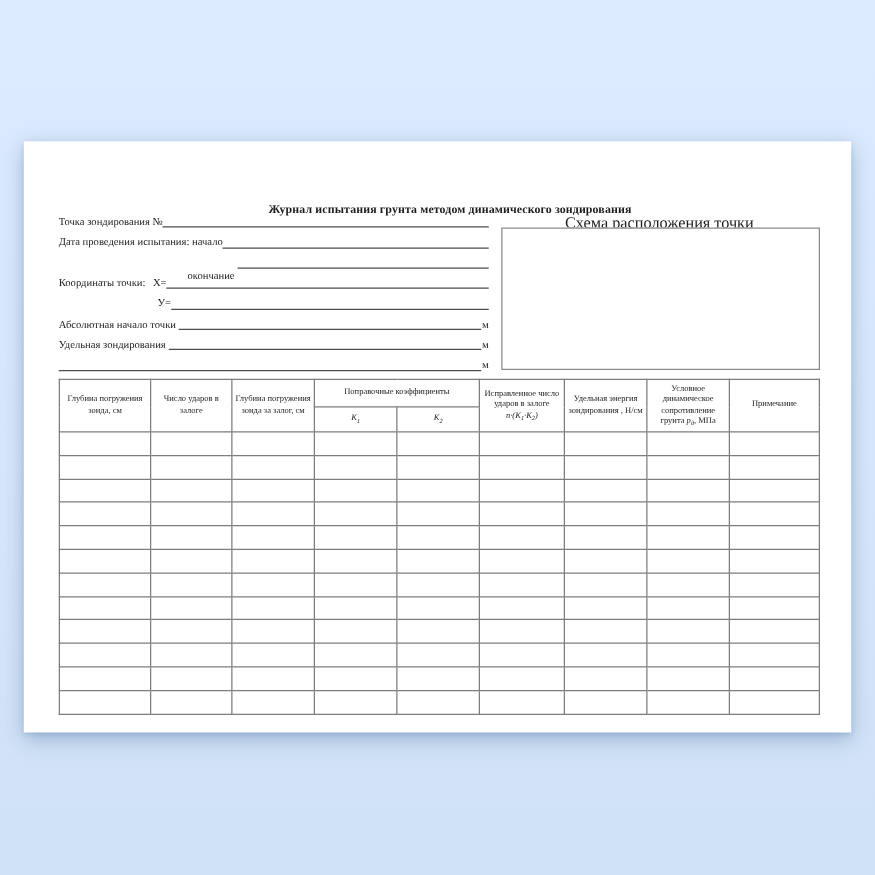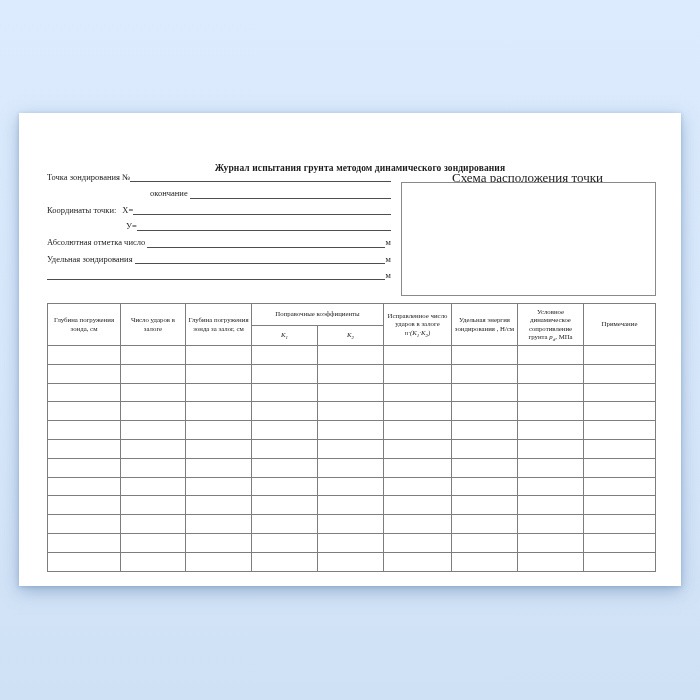--- a/index.html
+++ b/index.html
@@ -19,21 +19,21 @@
   .doc-title{
     position:absolute;top:27px;left:10px;width:100%;
     text-align:center;font-weight:bold;font-size:9.5px;letter-spacing:.1px;margin-top:23px;
   }
   
   .fields{position:absolute;left:28px;top:56px;width:344px;}
   .fline{height:16.35px;display:flex;}
   .lbl{font-size:8.5px;line-height:16.35px;white-space:pre;}
   .uline{flex:1;align-self:flex-end;margin-bottom:3px;border-bottom:0.9px solid #4d4d4d;min-width:10px;}
   .unit{font-size:8.5px;line-height:16.35px;padding-left:1px;}
-  .ind-end{margin-left:103px;}
+  .ind-end{margin-left:103px;margin-top:10px;}
   .ind-y{margin-left:79px;}
   .gap6{margin-right:6px;}
   
   .scheme-label{position:absolute;left:382px;top:57px;width:253px;text-align:center;font-size:13px;}
   .scheme-box{position:absolute;left:382px;top:69px;width:253px;height:112px;border:1px solid #8a8a8a;background:#fff;}
   
   .jtable{
     position:absolute;left:28px;top:190px;
     border-collapse:collapse;table-layout:fixed;width:608px;
     font-size:6.8px;line-height:1.18;
@@ -54,34 +54,38 @@
 <div class="paper">
 
   <div class="doc-title">Журнал испытания грунта методом динамического зондирования</div>
 
   <div class="fields">
     <div class="fline">
       <span class="lbl">Точка зондирования №</span>
       <span class="uline"></span>
     </div>
     <div class="fline">
+      <span class="lbl">Дата проведения испытания: начало</span>
+      <span class="uline"></span>
+    </div>
+    <div class="fline">
       <span class="lbl ind-end">окончание </span>
       <span class="uline"></span>
     </div>
     <div class="fline">
       <span class="lbl gap6">Координаты точки:</span>
       <span class="lbl">Х=</span>
       <span class="uline"></span>
     </div>
     <div class="fline">
       <span class="lbl ind-y">У=</span>
       <span class="uline"></span>
     </div>
     <div class="fline">
-      <span class="lbl">Абсолютная отметка число </span>
+      <span class="lbl">Абсолютная начало точки </span>
       <span class="uline"></span>
       <span class="unit">м</span>
     </div>
     <div class="fline">
       <span class="lbl">Удельная зондирования </span>
       <span class="uline"></span>
       <span class="unit">м</span>
     </div>
     <div class="fline">
       <span class="uline"></span>

